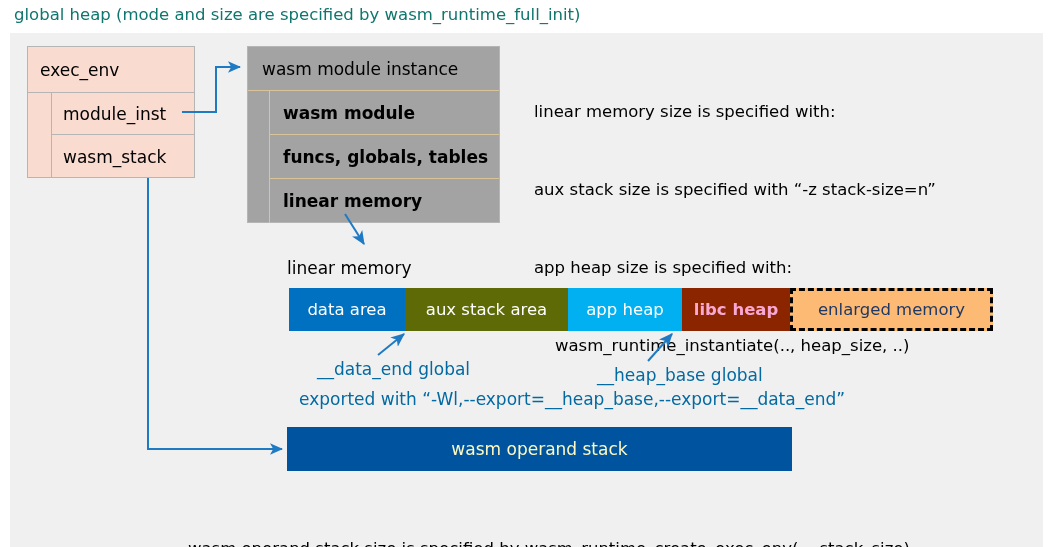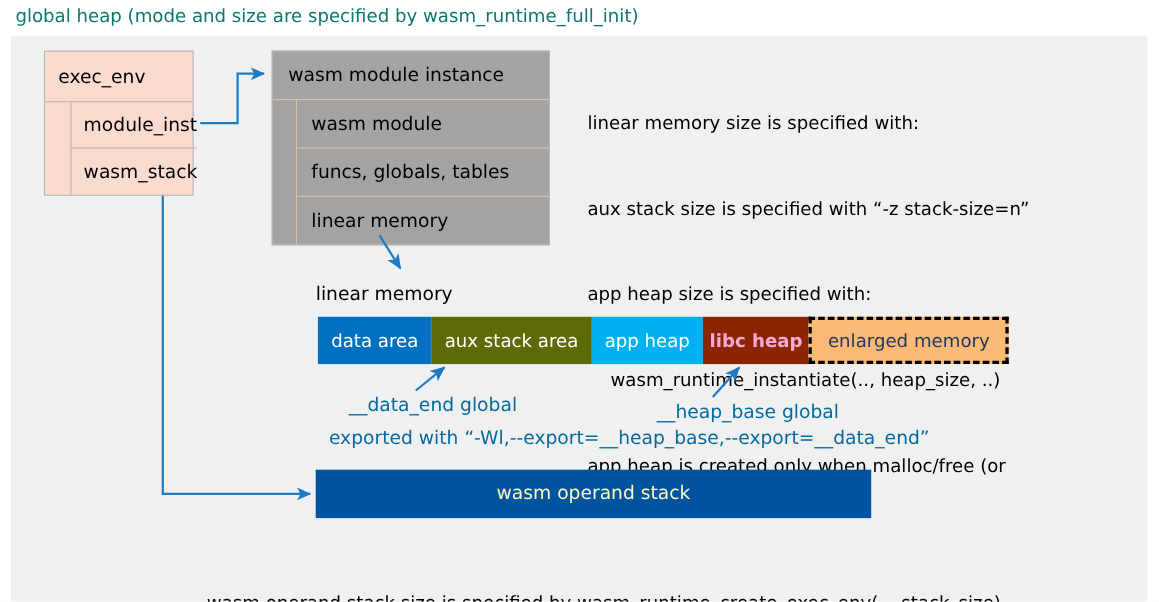--- a/index.html
+++ b/index.html
@@ -46,23 +46,23 @@
   .struct-row {
     box-sizing: border-box;
     display: flex;
     align-items: center;
     font-size: 17px;
     white-space: nowrap;
   }
 
   
   #exec-env-box {
-    left: 40px;
+    left: 27px;
     top: 46px;
-    width: 136px;
+    width: 168px;
     height: 132px;
     background: #fadbd0;
   }
   #exec-env-header {
     height: 46px;
     border-bottom: 1px solid #b5b5b5;
     padding-left: 12px;
   }
   #exec-env-body {
     height: 85px;
@@ -108,20 +108,21 @@
   #module-instance-gutter {
     width: 22px;
     border-right: 1px solid #d9c49a;
     box-sizing: border-box;
     flex: 0 0 22px;
   }
   #module-instance-fields {
     flex: 1 1 auto;
     display: flex;
     flex-direction: column;
+    font-weight: bold;
   }
   #module-instance-fields .struct-row {
     height: 44px;
     padding-left: 13px;
     border-bottom: 1px solid #d9c49a;
   }
   #module-instance-fields .struct-row:last-child {
     border-bottom: none;
   }
 
@@ -142,21 +143,21 @@
     position: absolute;
     left: 287px;
     top: 258px;
     font-size: 17px;
     white-space: nowrap;
   }
   #linear-memory-bar {
     position: absolute;
     left: 289px;
     top: 288px;
-    width: 628px;
+    width: 704px;
     height: 43px;
     display: flex;
   }
   .mem-seg {
     display: flex;
     align-items: center;
     justify-content: center;
     font-size: 16.5px;
     color: #ffffff;
     white-space: nowrap;
@@ -249,21 +250,20 @@
       <div class="struct-row">linear memory</div>
     </div>
   </div>
 </div>
 
 <div id="config-notes">
   <div>linear memory size is specified with:</div>
   <div>aux stack size is specified with “-z stack-size=n”</div>
   <div>app heap size is specified with:</div>
   <div>    wasm_runtime_instantiate(.., heap_size, ..)</div>
-  <div>app heap is created only when malloc/free (or</div>
   
 </div>
 
 <div id="linear-memory-caption">linear memory</div>
 
 <div id="linear-memory-bar">
   <div class="mem-seg" id="seg-data-area" style="background: rgb(0, 112, 192); color: rgb(255, 255, 255);">data area</div>
   <div class="mem-seg" id="seg-aux-stack-area" style="background: rgb(94, 106, 6); color: rgb(255, 255, 255);">aux stack area</div>
   <div class="mem-seg" id="seg-app-heap" style="background: rgb(0, 176, 240); color: rgb(255, 255, 255);">app heap</div>
   <div class="mem-seg" id="seg-libc-heap" style="background: rgb(139, 37, 0); color: #f9a8d4; font-weight: bold;">libc heap</div>

